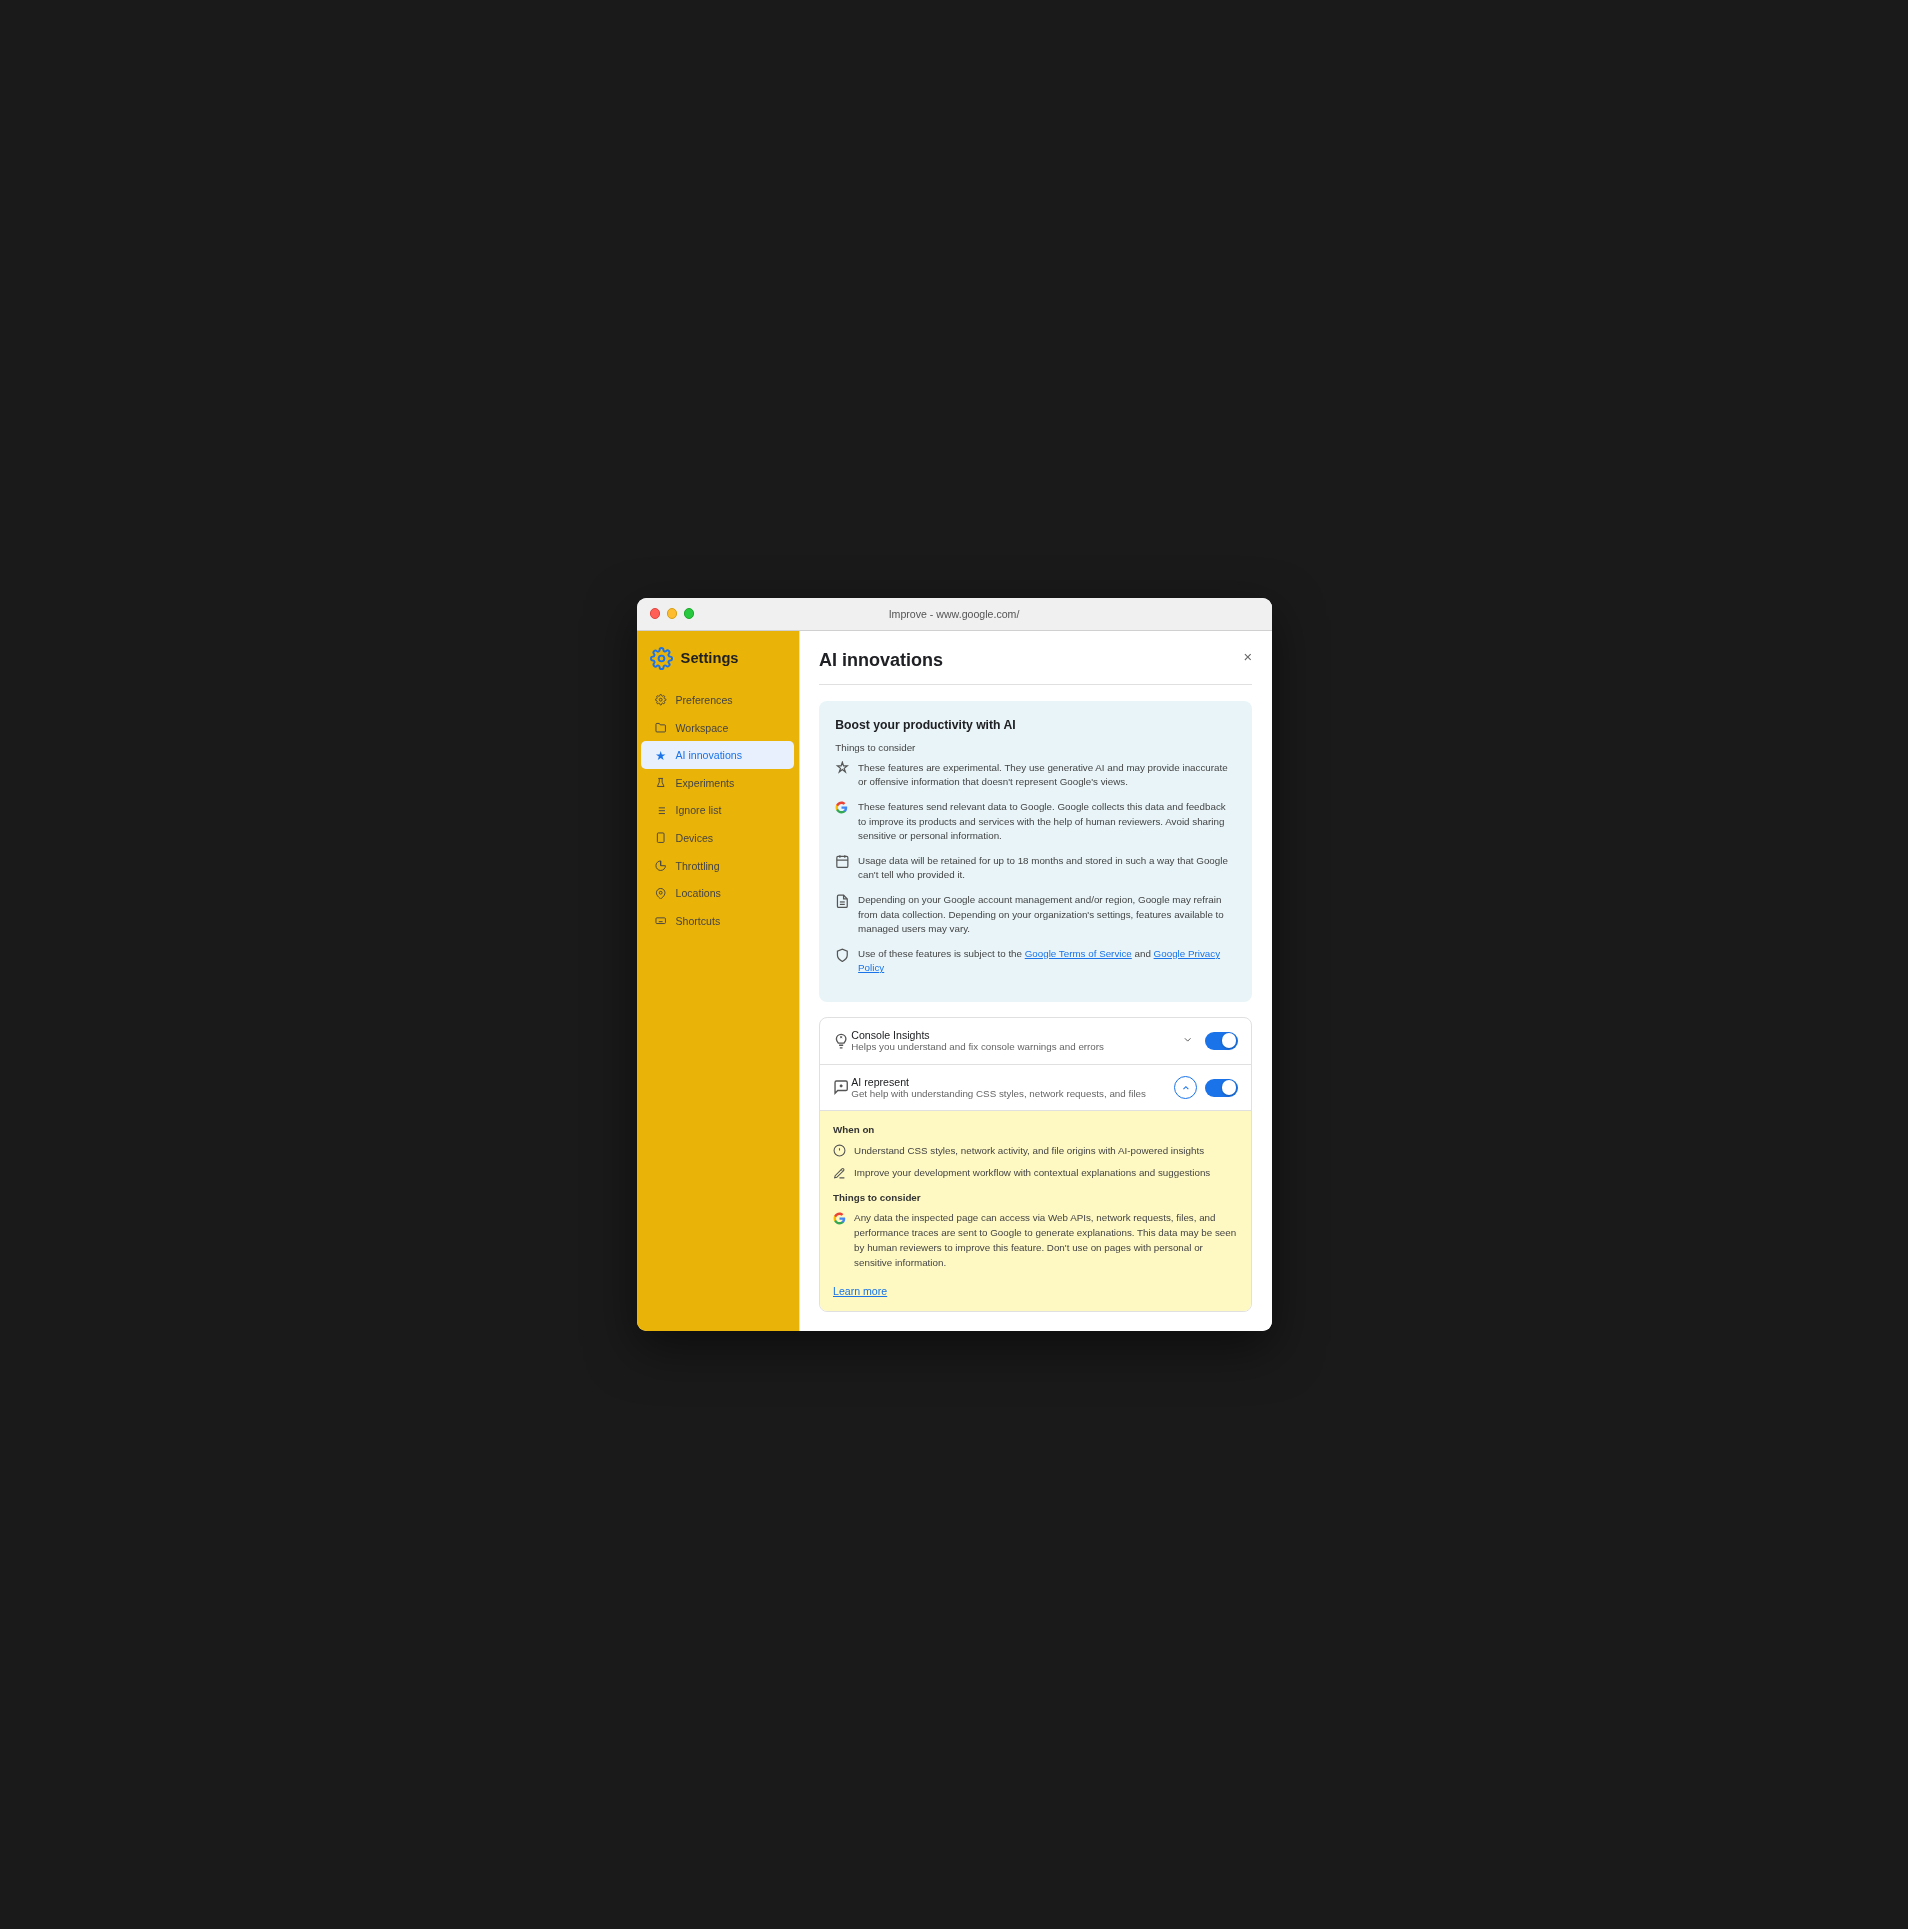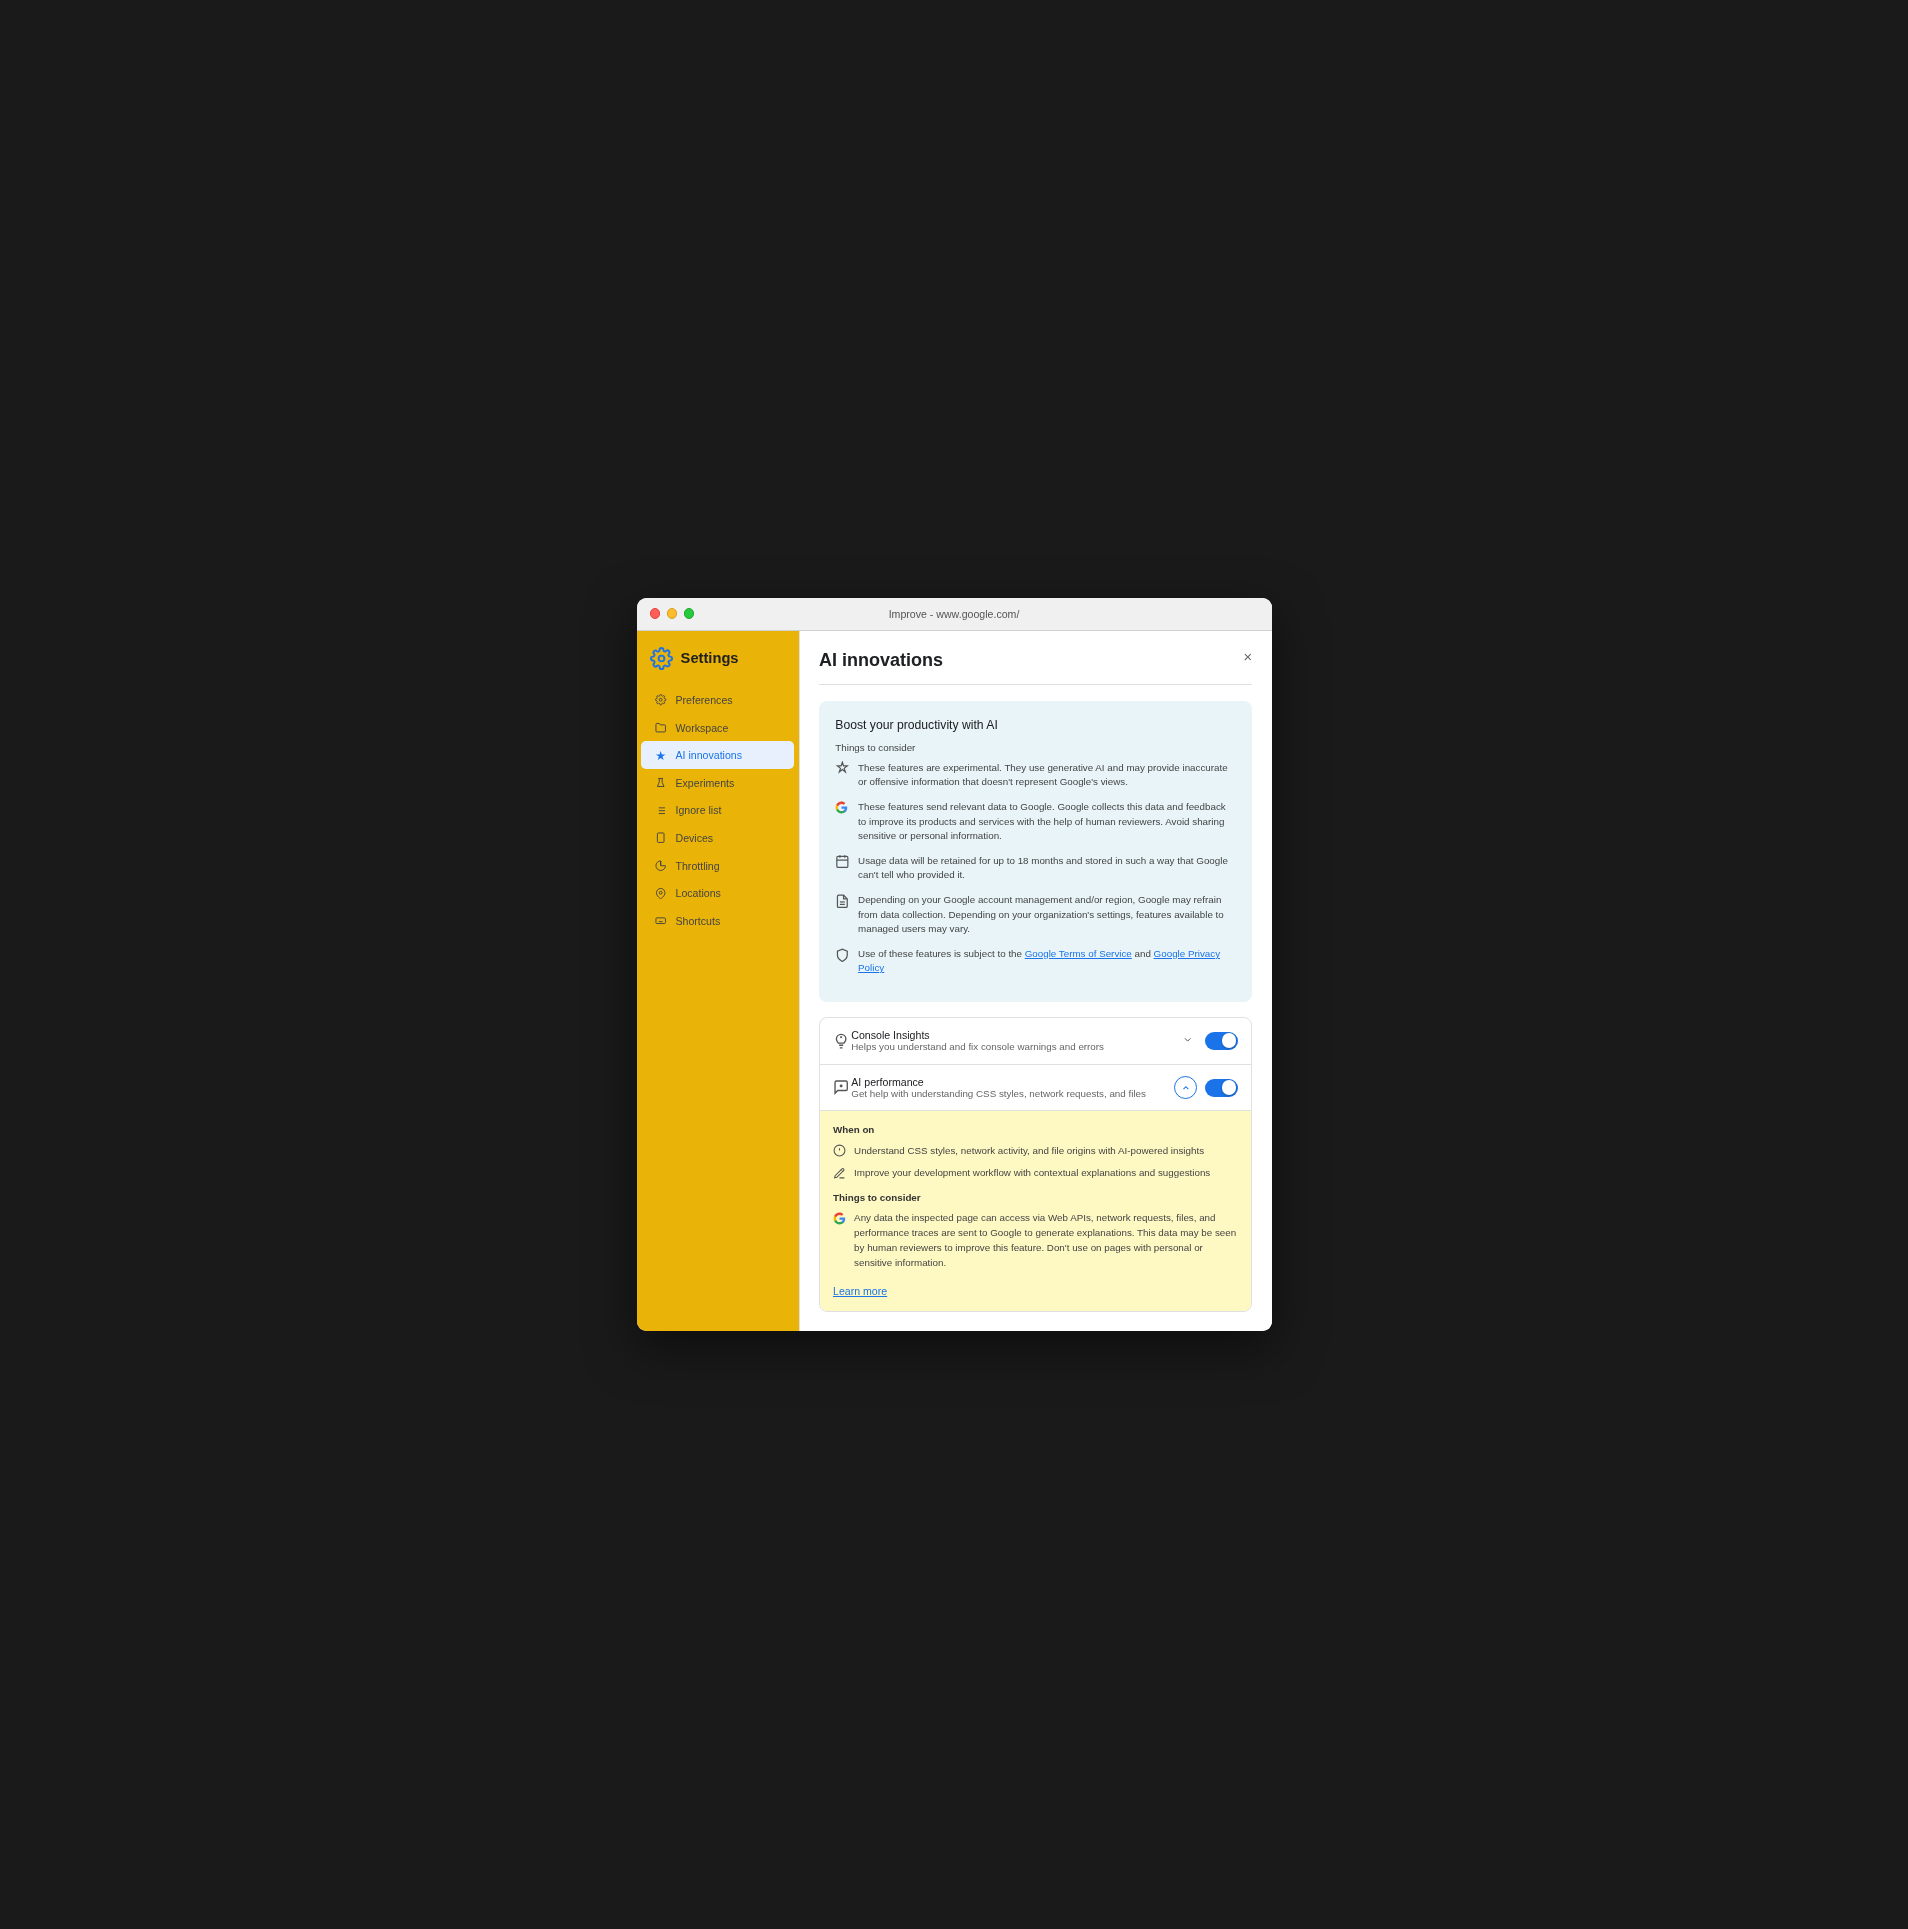--- a/index.html
+++ b/index.html
@@ -132,21 +132,21 @@
       line-height: 1;
     }
     .info-box {
       background: #e8f4f8;
       border-radius: 8.1px;
       padding: 16.3px;
       margin-bottom: 14.7px;
     }
     .info-box-title {
       font-size: 12.2px;
-      font-weight: 400;
+      font-weight: 700;
       color: #202124;
       margin-bottom: 9.8px;
     }
     .info-box-subtitle {
       font-size: 9.8px;
       color: #444;
       margin-bottom: 8.1px;
       font-weight: 500;
     }
     .info-item {
@@ -500,21 +500,21 @@
         </div>
 
         <div class="feature-row">
           <div class="feature-row-icon">
             <svg viewBox="0 0 24 24" fill="none" stroke="currentColor" stroke-width="2">
               <path d="M21 15a2 2 0 0 1-2 2H7l-4 4V5a2 2 0 0 1 2-2h14a2 2 0 0 1 2 2z"></path>
               <path d="M12 8v4m2-2h-4" stroke-width="2.5"></path>
             </svg>
           </div>
           <div class="feature-row-info">
-            <div class="feature-row-title">AI performance</div>
+            <div class="feature-row-title">AI represent</div>
             <div class="feature-row-desc">Get help with understanding CSS styles, network requests, and files</div>
           </div>
           <div class="feature-row-actions">
             <div class="chevron-up-circle">
               <svg width="9.8" height="9.8" viewBox="0 0 24 24" fill="none" stroke="currentColor" stroke-width="2.5">
                 <polyline points="18 15 12 9 6 15"></polyline>
               </svg>
             </div>
             <div class="toggle"></div>
           </div>

